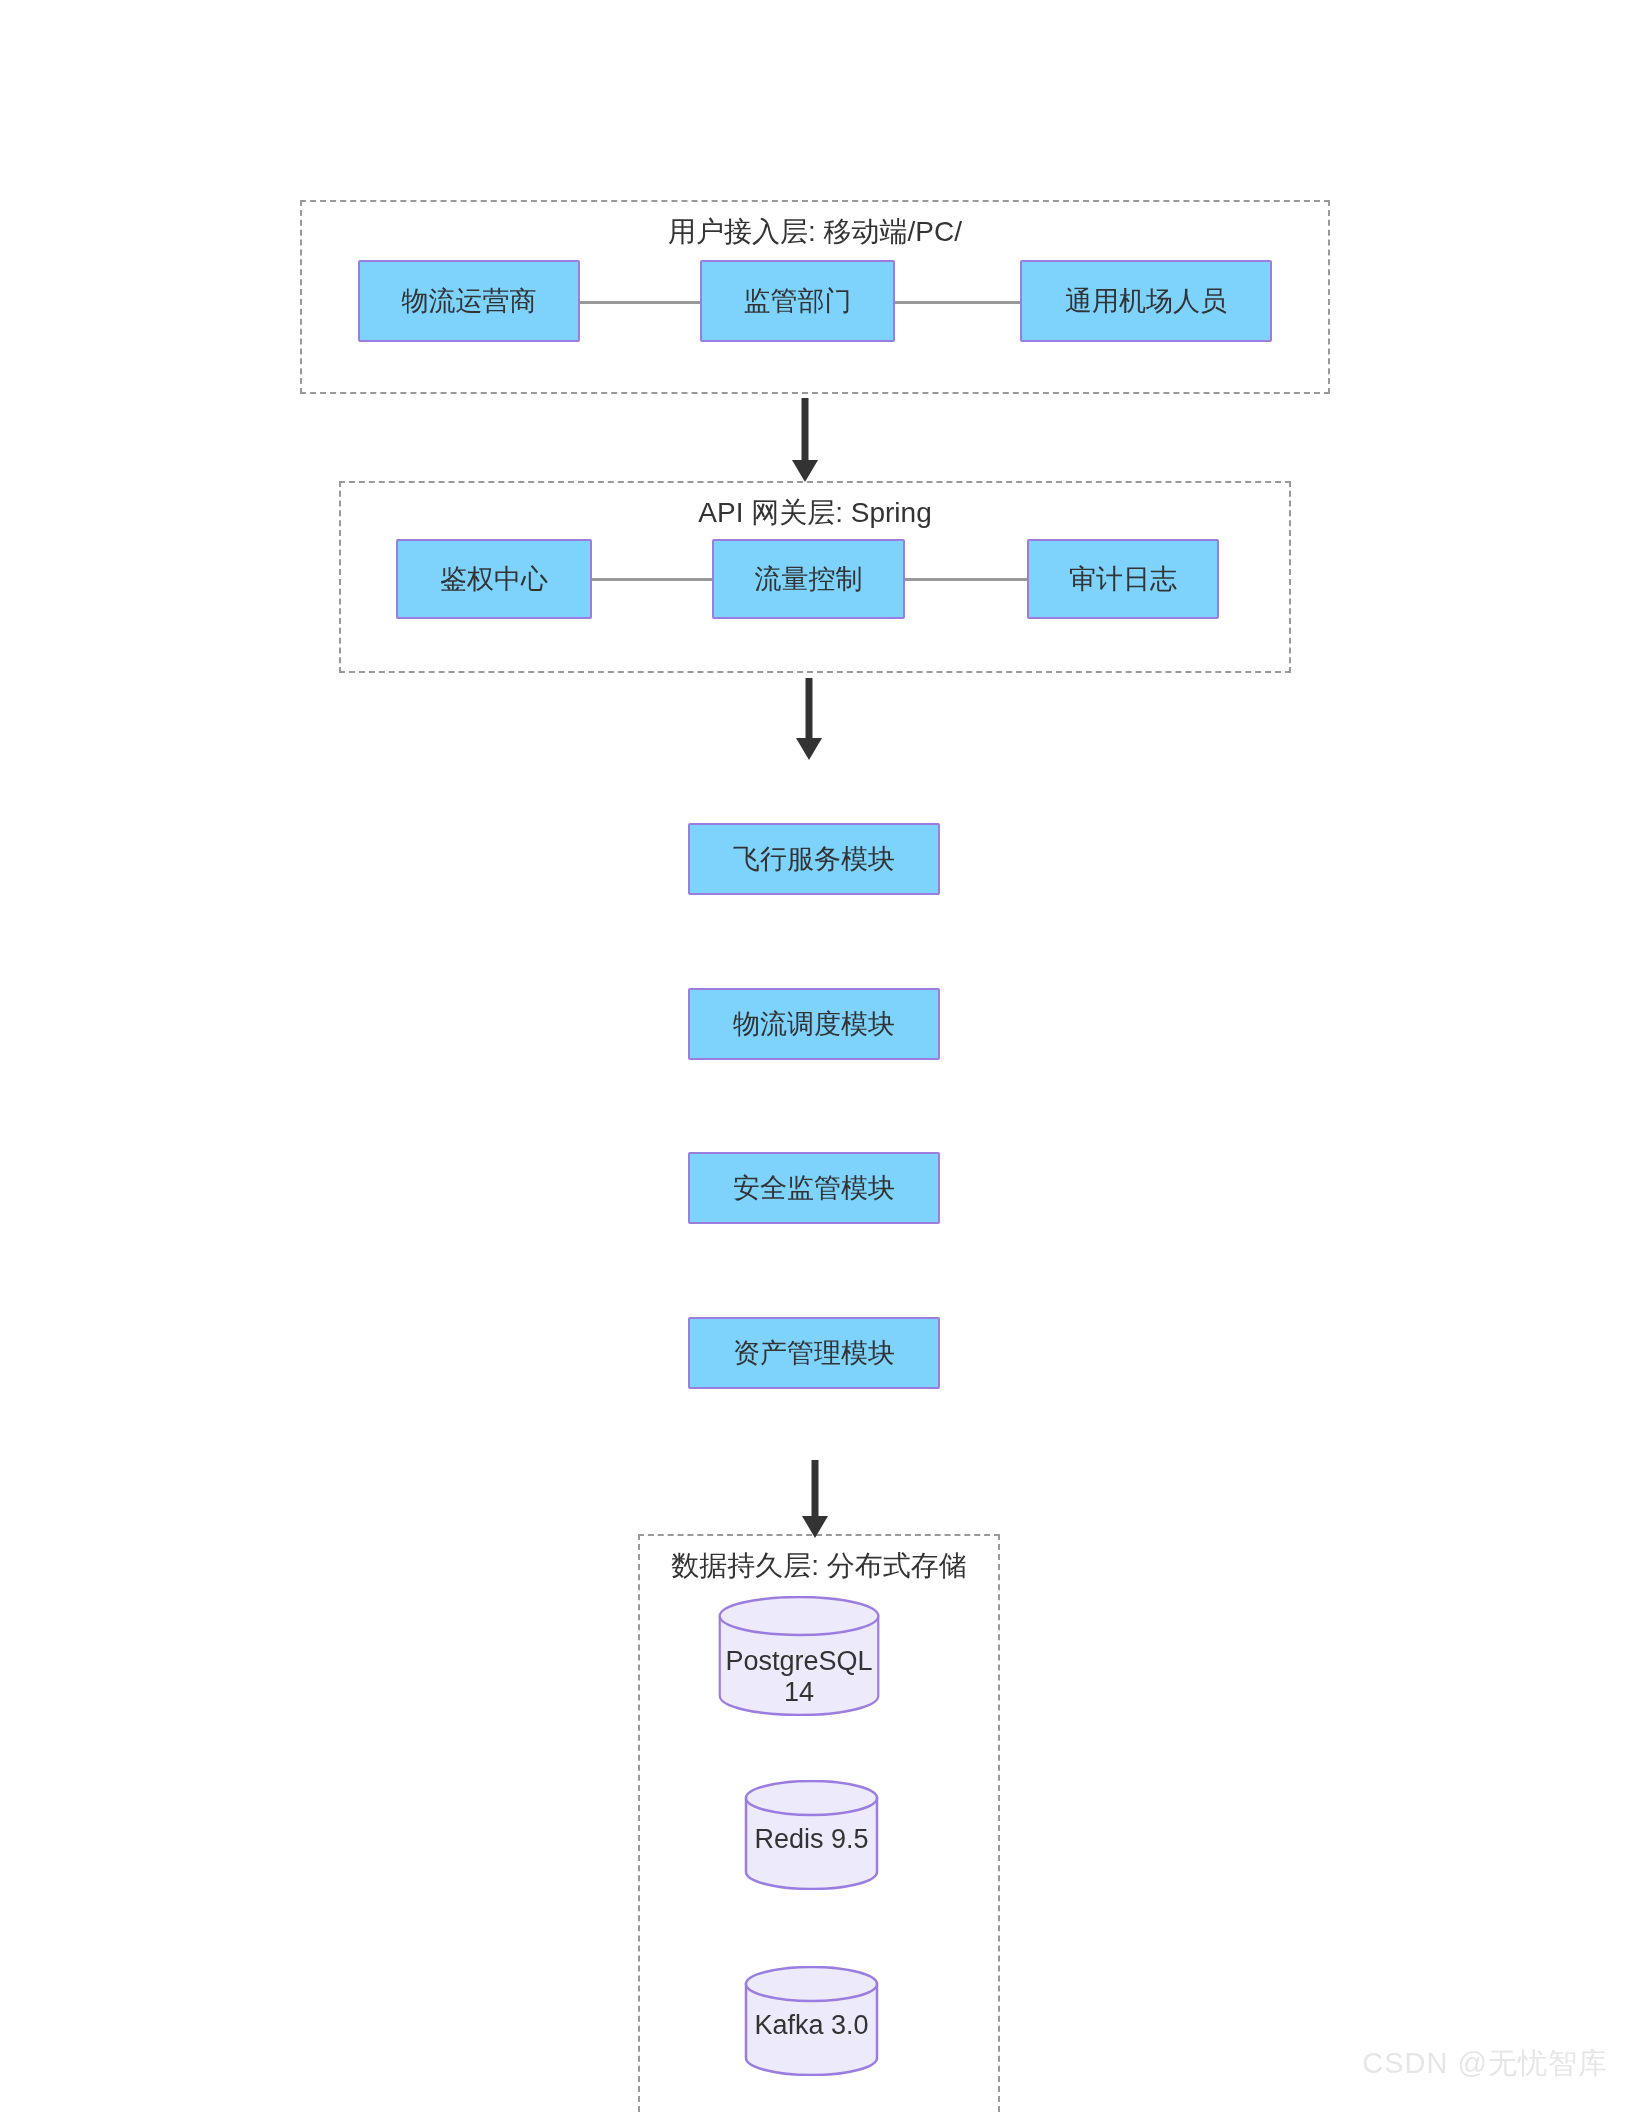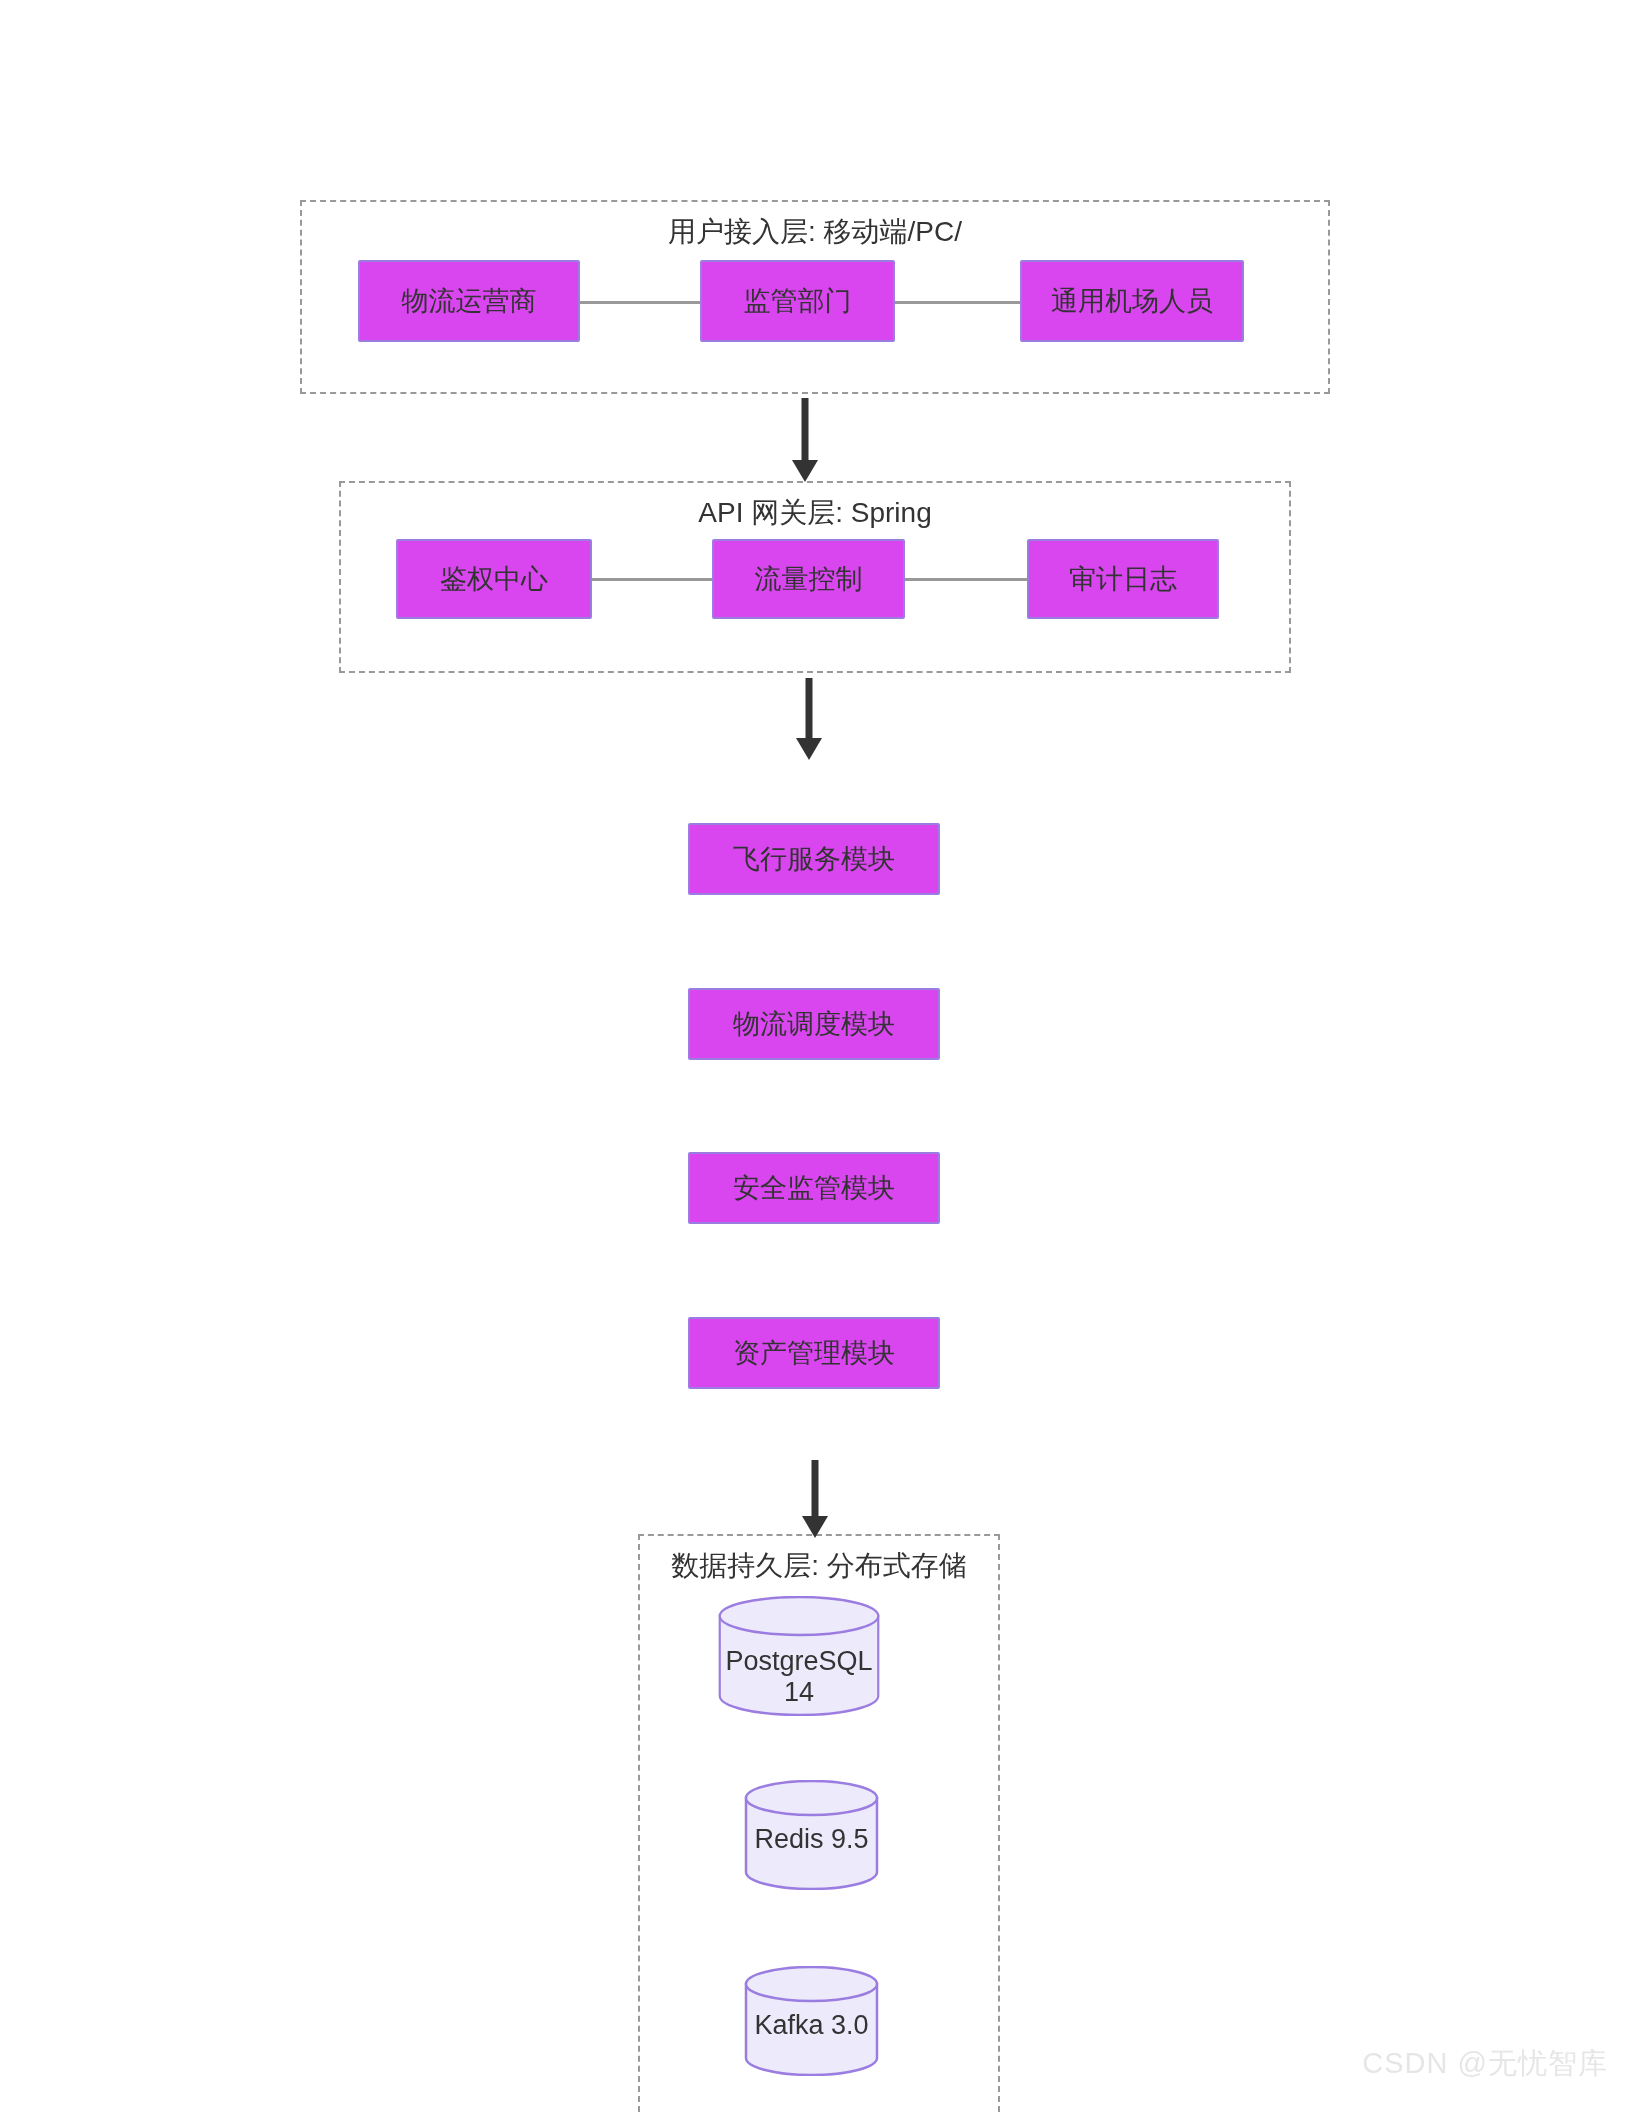--- a/index.html
+++ b/index.html
@@ -46,21 +46,21 @@
   }
   .title-wrap {
     display: inline-block;
     max-width: 300px;
   }
 
   
   .node {
     position: absolute;
     box-sizing: border-box;
-    background: #d946ef;
+    background: #7dd3fc;
     border: 2px solid #9B7CE0;
     border-radius: 2px;
     display: flex;
     align-items: center;
     justify-content: center;
     font-size: 27px;
     color: #333333;
     z-index: 3;
   }
 
@@ -146,21 +146,21 @@
 
   <div class="hconn" style="left:580px; top:301px; width:120px;"></div>
   <div class="hconn" style="left:895px; top:301px; width:125px;"></div>
 
   <div class="node" style="left:358px; top:260px; width:222px; height:82px;">
     <span>物流运营商</span>
   </div>
   <div class="node" style="left:700px; top:260px; width:195px; height:82px;">
     <span>监管部门</span>
   </div>
-  <div class="node" style="left:1020px; top:260px; width:224px; height:82px;">
+  <div class="node" style="left:1020px; top:260px; width:252px; height:82px;">
     <span>通用机场人员</span>
   </div>
 
   <div class="arrow" style="left:790px; top:398px; width:30px; height:84px;">
     <div class="shaft" style="height:64px;"></div>
     <div class="head"></div>
   </div>
 
   <div class="layer" style="left:339px; top:481px; width:952px; height:192px;">
     <div class="layer-title">

